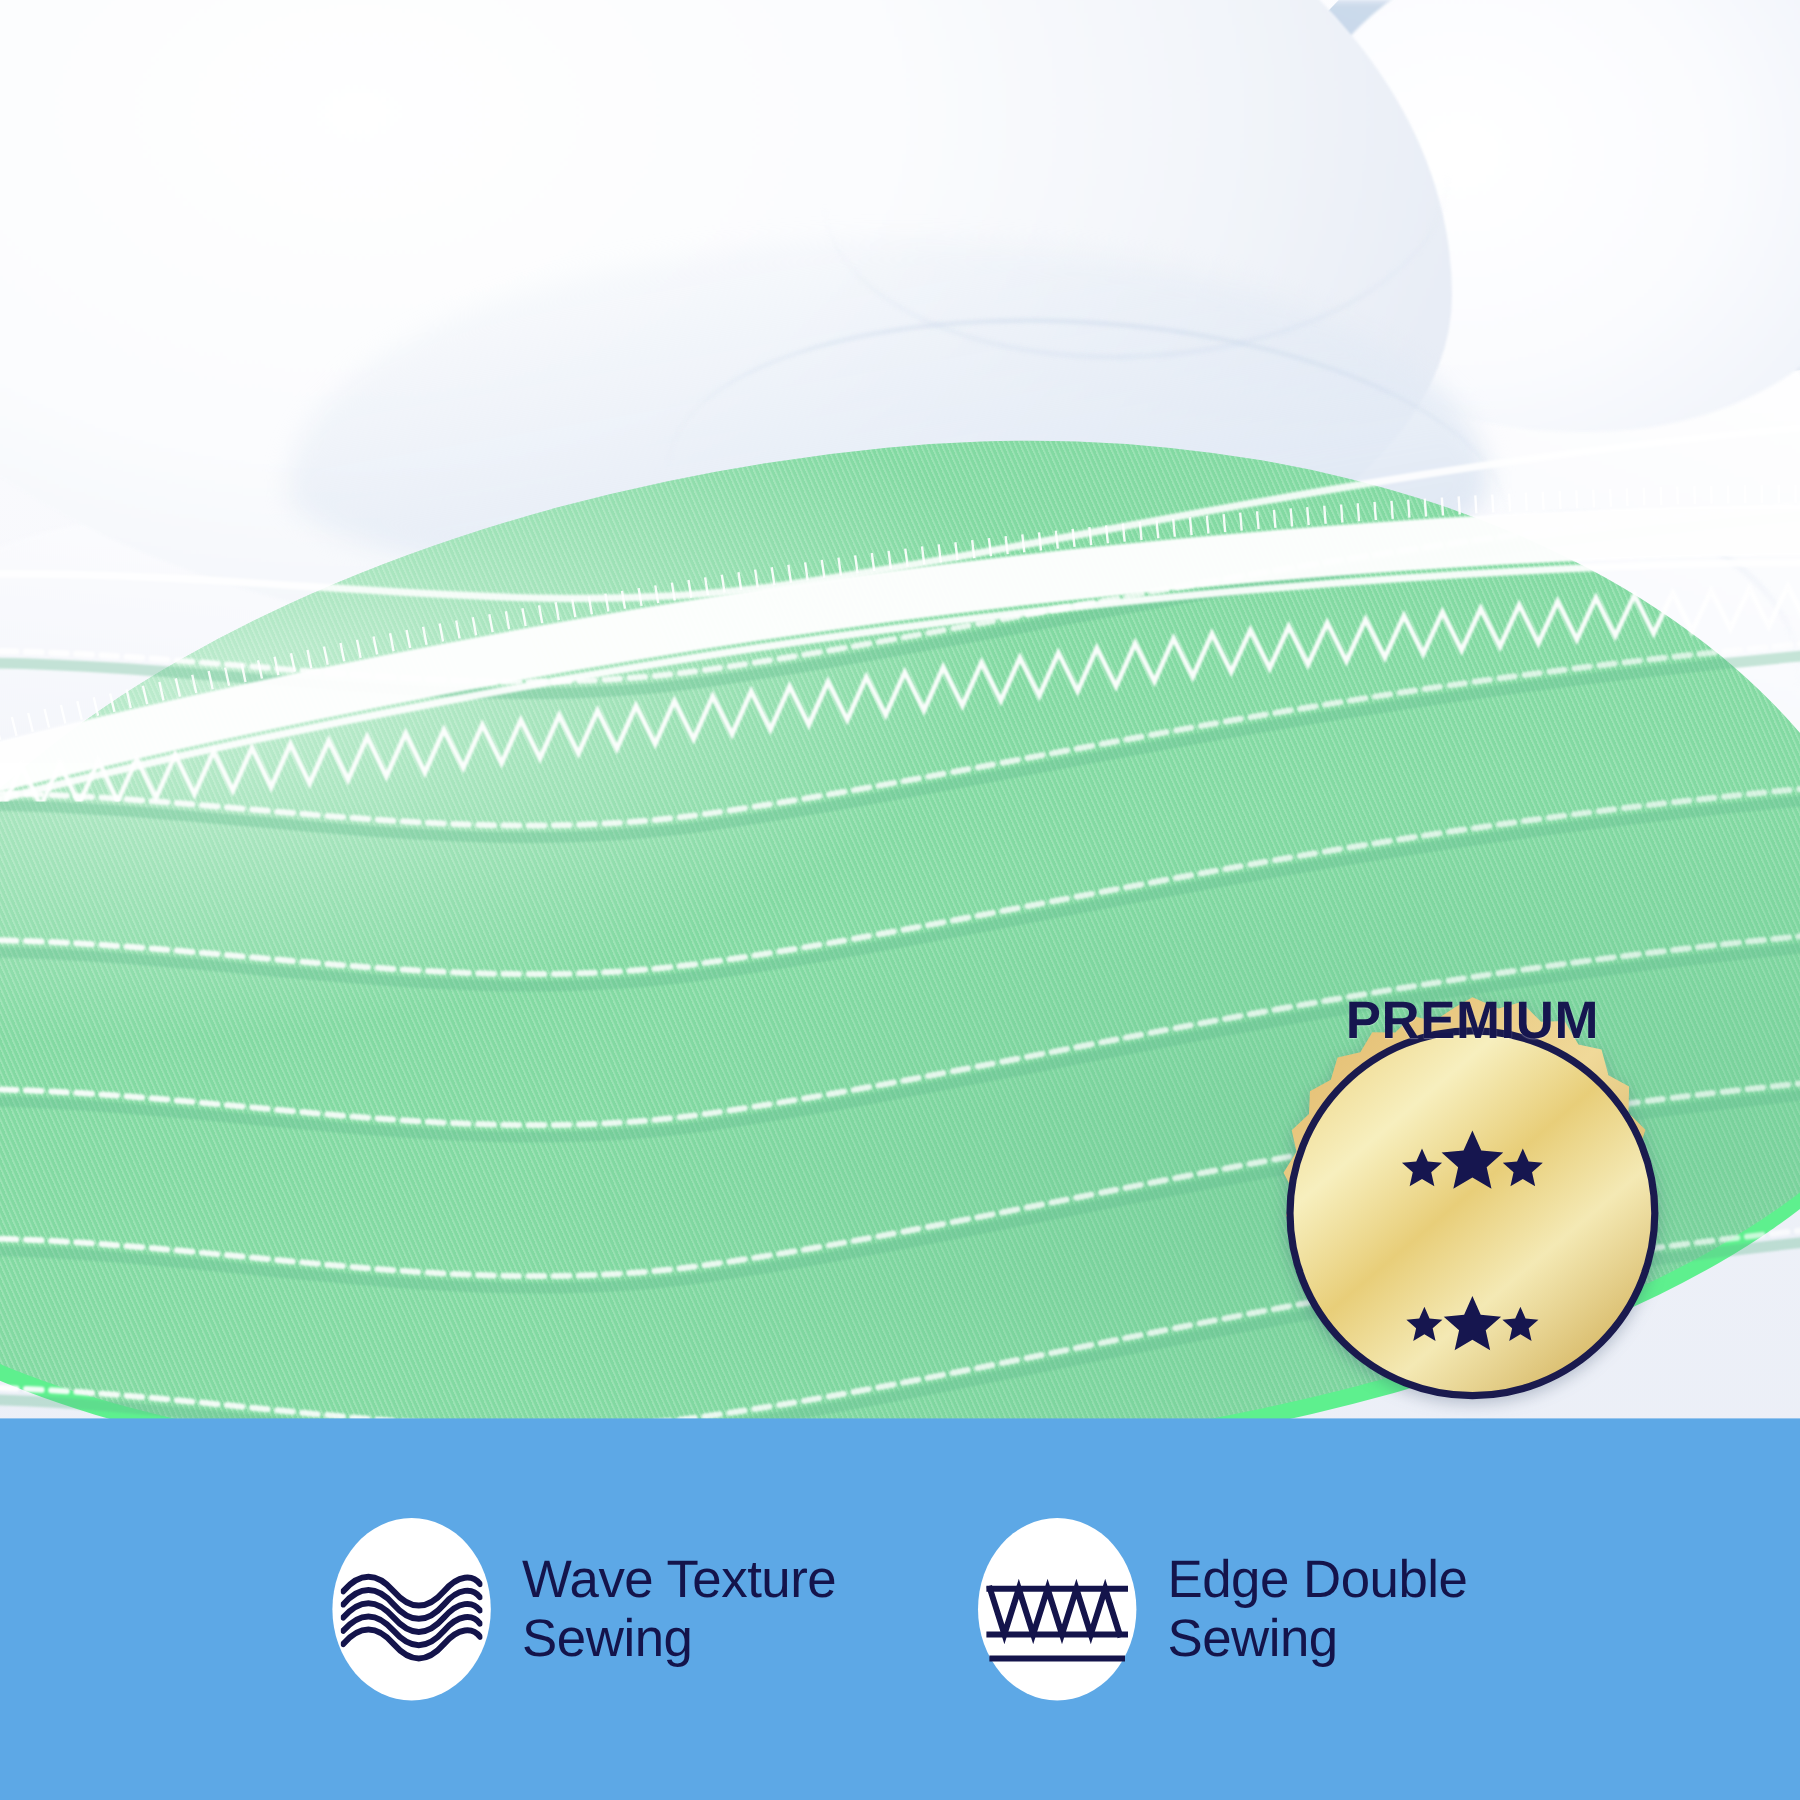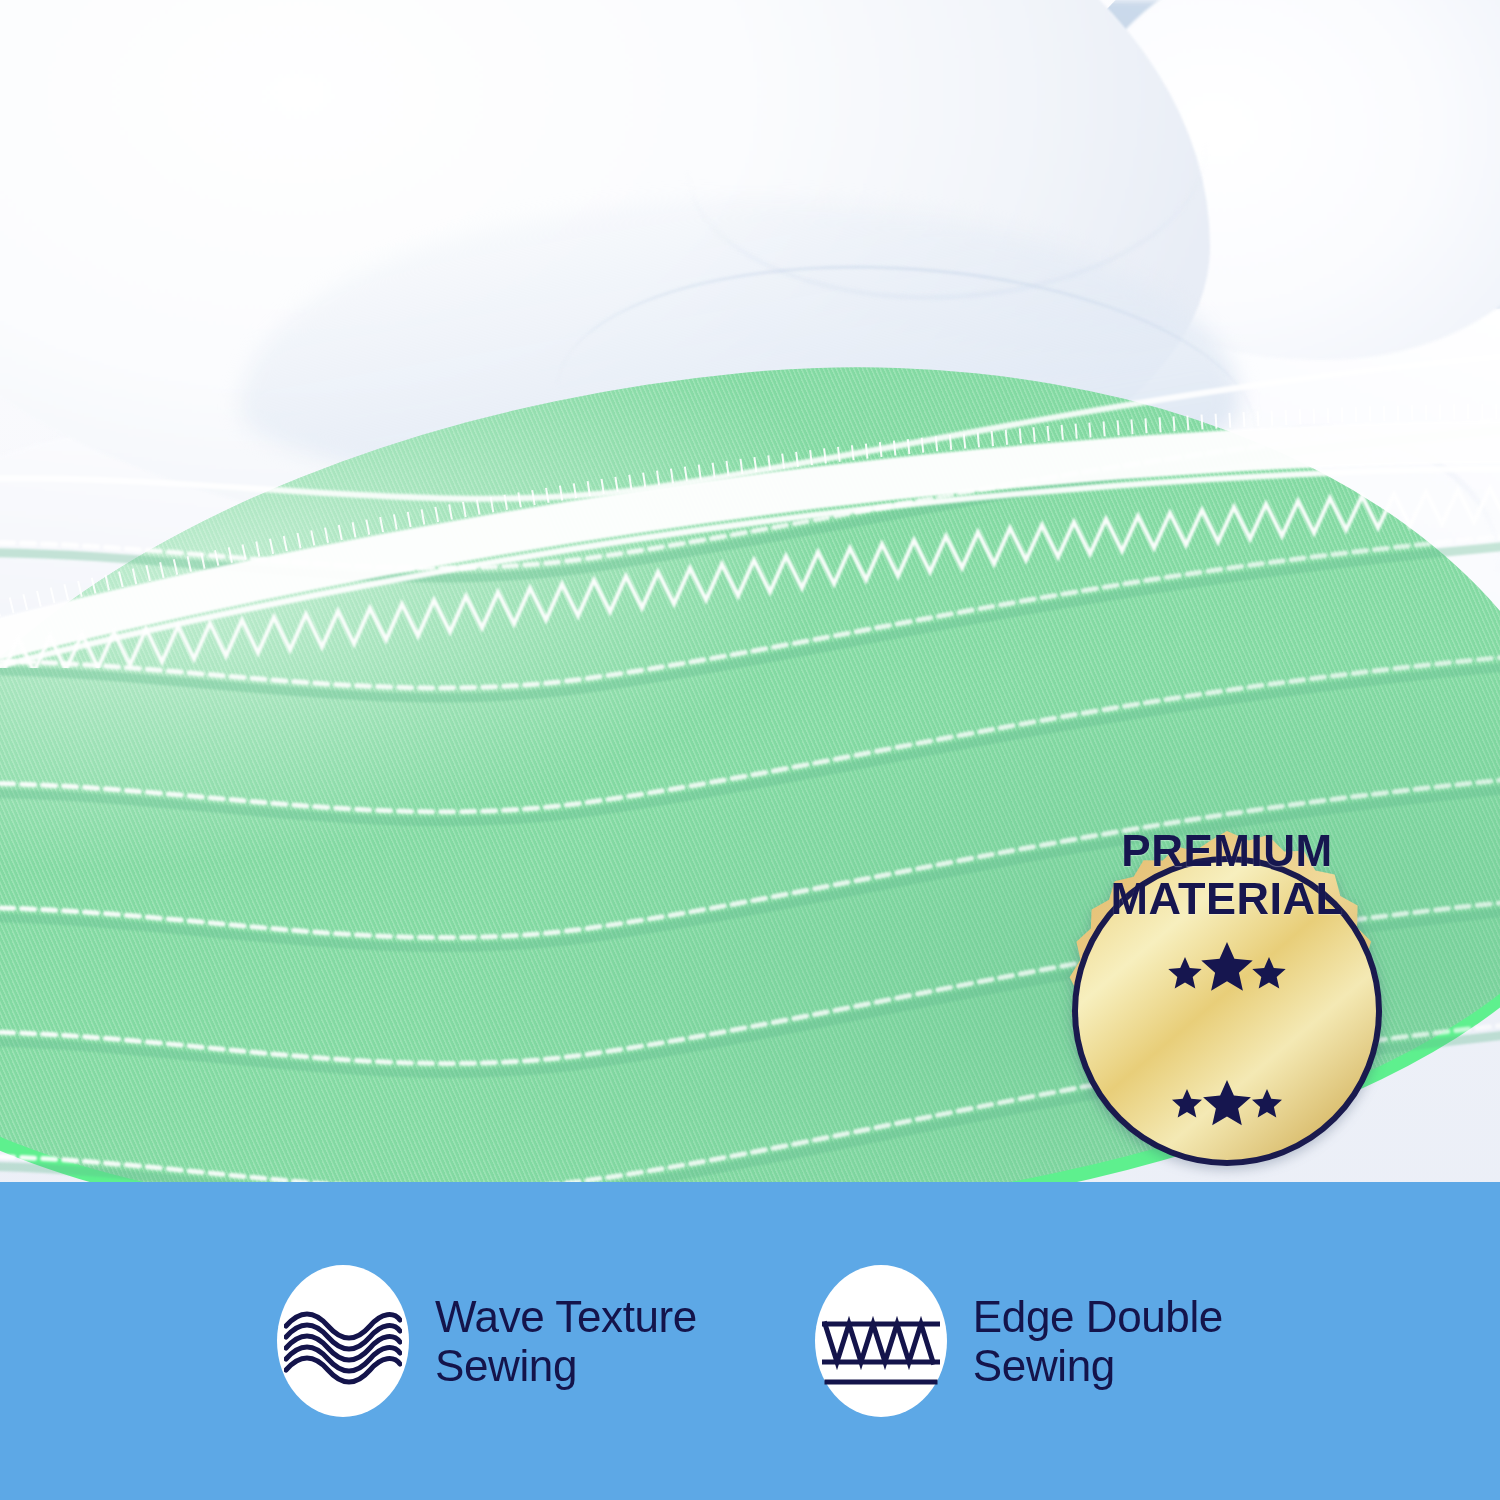--- a/index.html
+++ b/index.html
@@ -317,21 +317,20 @@
       </g>
 
       <g fill="#16164F">
         <path d="M141,261 l4.3,9.8 10.7,1 -8.1,7.1 2.4,10.5 -9.3,-5.5 -9.3,5.5 2.4,-10.5 -8.1,-7.1 10.7,-1 Z"></path>
         <path d="M181,252 l6.9,15.6 17,1.6 -12.8,11.3 3.7,16.7 -14.8,-8.8 -14.8,8.8 3.7,-16.7 -12.8,-11.3 17,-1.6 Z"></path>
         <path d="M221,261 l4.3,9.8 10.7,1 -8.1,7.1 2.4,10.5 -9.3,-5.5 -9.3,5.5 2.4,-10.5 -8.1,-7.1 10.7,-1 Z"></path>
       </g>
     </svg>
     <div class="badge-text">
       <div class="badge-line">PREMIUM</div>
-      <div class="badge-line l2">MATERIAL</div>
     </div>
   </div>
 
   <div class="features">
 
     <div class="feature">
       <div class="feat-icon">
         <svg width="118" height="118" viewBox="0 0 118 118">
           <g fill="none" stroke="#14144B" stroke-width="5" stroke-linecap="round">
             <path d="M2,44 C16,28 30,28 44,44 C58,60 72,60 86,44 C98,30 110,30 116,38"></path>

